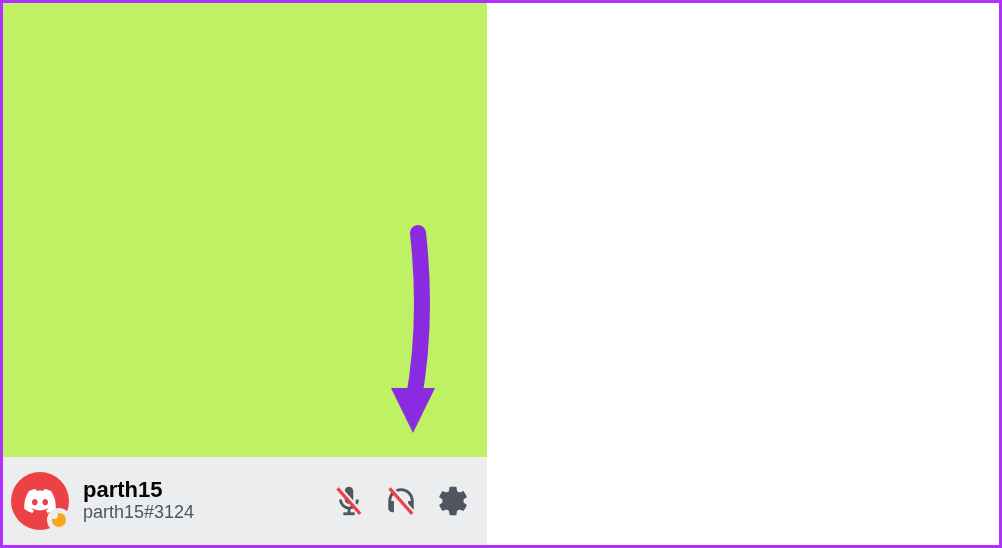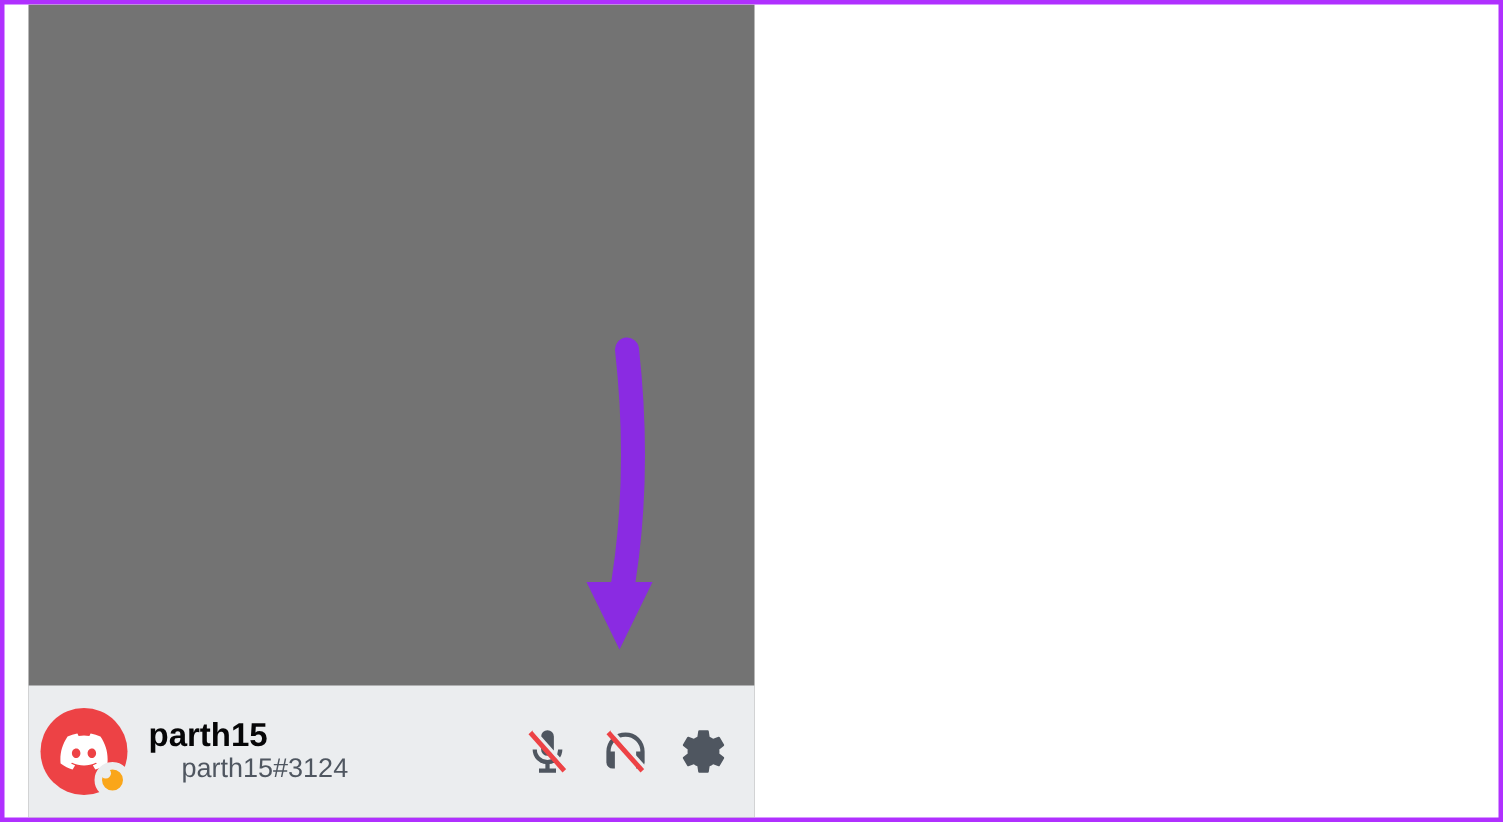--- a/index.html
+++ b/index.html
@@ -10,25 +10,25 @@
     body {
       width: 1002px;
       height: 548px;
       font-family: -apple-system, BlinkMacSystemFont, "Segoe UI", Helvetica, Arial, sans-serif;
       position: relative;
       border: 3px solid #b030ff;
       background: #ffffff;
     }
     .sidebar-panel {
       position: absolute;
-      left: 16px;
+      left: 0;
       top: 0;
       width: 484px;
       height: 100%;
-      background: #737373;
+      background: #bef264;
       display: flex;
       flex-direction: column;
     }
     .sidebar-main {
       flex: 1;
     }
     .user-bar {
       height: 88px;
       background: #ebedef;
       display: flex;
@@ -84,21 +84,20 @@
     .username {
       font-weight: 700;
       font-size: 22px;
       color: #060607;
       line-height: 1.1;
     }
     .user-tag {
       font-size: 18px;
       color: #4f5660;
       line-height: 1.2;
-      margin-left: 22px;
     }
     .user-controls {
       display: flex;
       align-items: center;
       gap: 8px;
     }
     .control-btn {
       width: 44px;
       height: 44px;
       display: flex;

